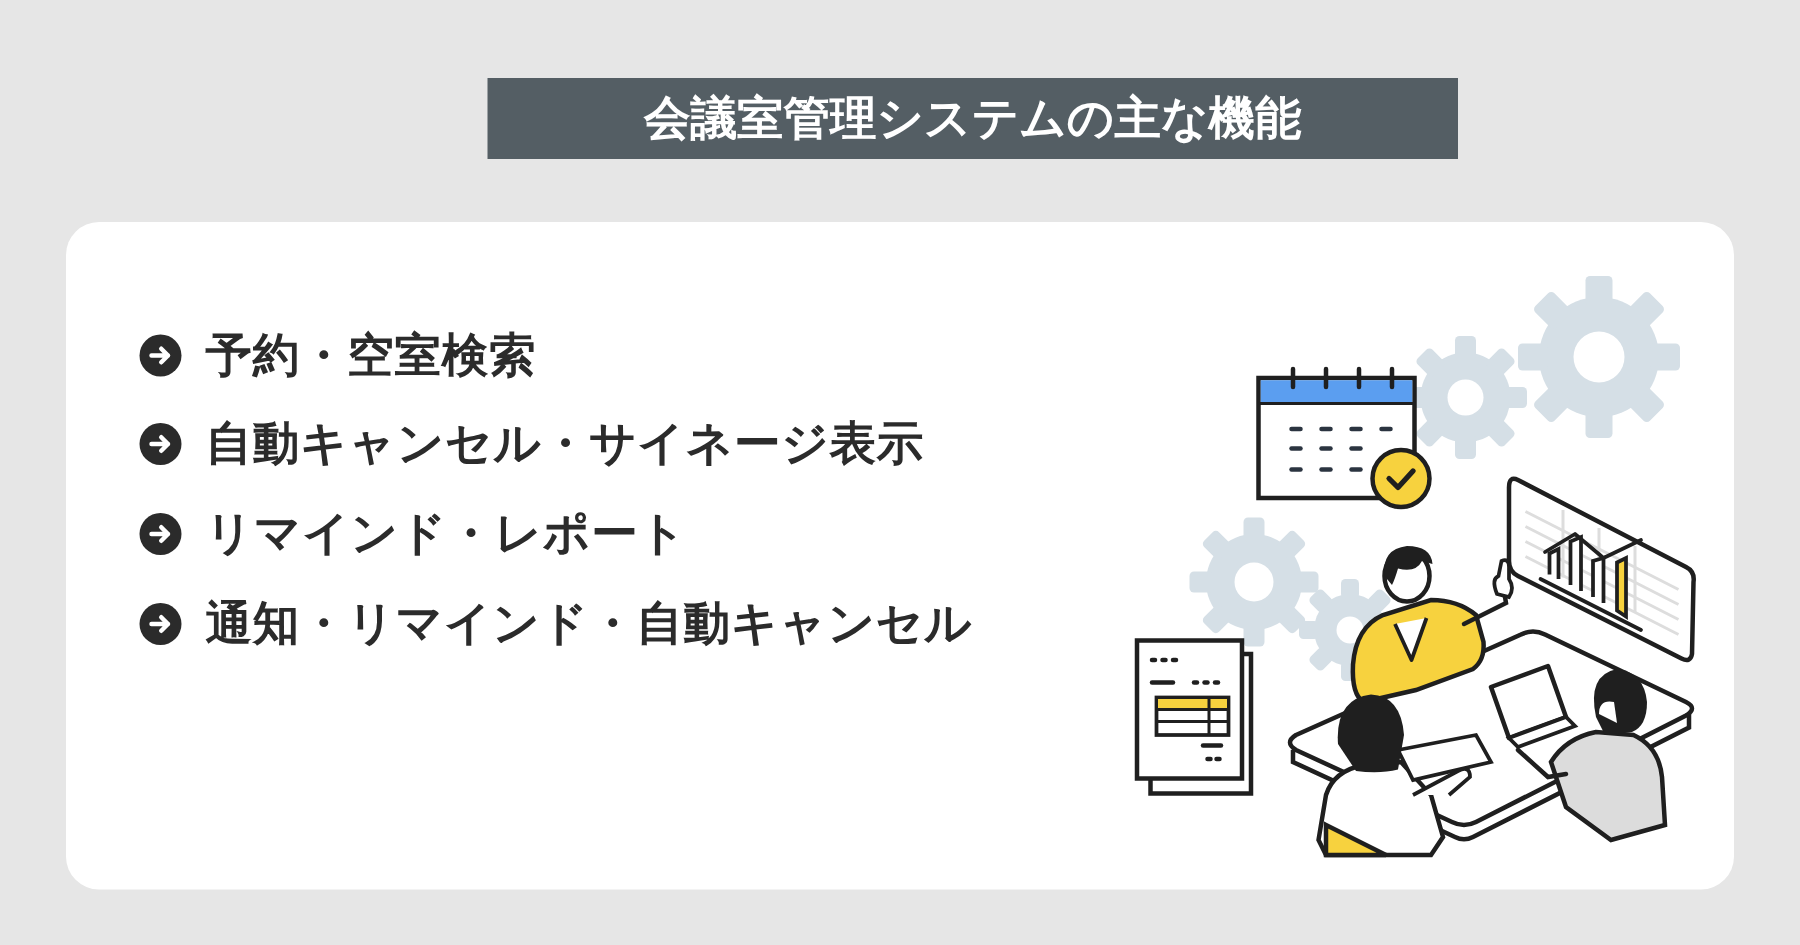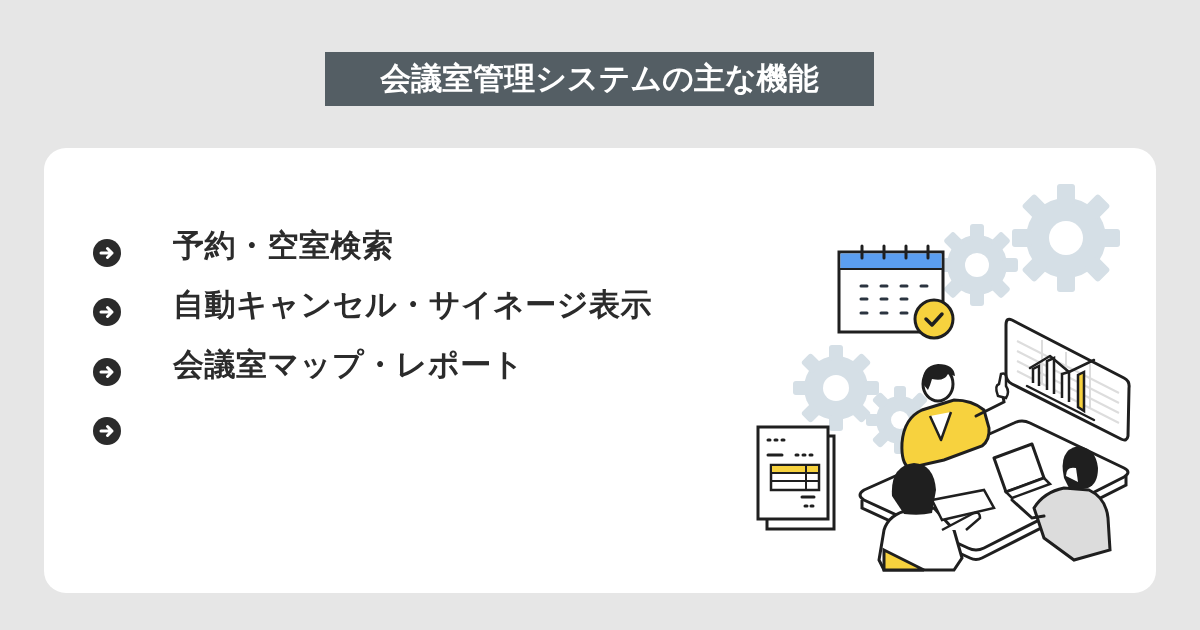--- a/index.html
+++ b/index.html
@@ -5,21 +5,21 @@
     * { box-sizing: border-box; margin: 0; padding: 0; }
     html, body { width: 1200px; height: 630px; overflow: hidden; }
     body {
       background: #e6e6e6;
       font-family: "DejaVu Sans", "Liberation Sans", sans-serif;
       position: relative;
     }
     .title-box {
       position: absolute;
       left: 325px; top: 52px;
-      width: 549px; height: 54px;
+      width: 647px; height: 54px;
       background: #545e64;
       display: flex; align-items: center; justify-content: center;
     }
     .title-text {
       color: #ffffff;
       font-size: 31px;
       font-weight: bold;
       letter-spacing: 0px;
       white-space: nowrap;
     }
@@ -29,23 +29,22 @@
       width: 1112px; height: 445px;
       background: #ffffff;
       border-radius: 22px;
     }
     .feature-list {
       position: absolute;
       left: 49px; top: 59px;
       list-style: none;
     }
     .feature-item {
-      display: flex; align-items: flex-end;
+      display: flex; align-items: center;
       height: 59.6px;
-      gap: 36px;
     }
     .arrow-icon {
       width: 28px; height: 28px;
       border-radius: 50%;
       background: #2b2b2b;
       flex: 0 0 28px;
       display: flex; align-items: center; justify-content: center;
       margin-right: 16px;
     }
     .arrow-icon svg { display: block; }
@@ -86,28 +85,29 @@
           </svg>
       </span>
       <span class="feature-label">自動キャンセル・サイネージ表示</span>
     </li>
     <li class="feature-item">
       <span class="arrow-icon">
         <svg width="18" height="18" viewBox="0 0 18 18">
             <path d="M3 9 H14 M9.5 4.5 L14 9 L9.5 13.5" stroke="#fff" stroke-width="3" fill="none" stroke-linecap="round" stroke-linejoin="round"></path>
           </svg>
       </span>
-      <span class="feature-label">会議室マップ・レポート</span>
-    </li>
-    <li class="feature-item">
-      <span class="arrow-icon">
-        <svg width="18" height="18" viewBox="0 0 18 18">
-            <path d="M3 9 H14 M9.5 4.5 L14 9 L9.5 13.5" stroke="#fff" stroke-width="3" fill="none" stroke-linecap="round" stroke-linejoin="round"></path>
-          </svg>
-      </span>
+      <span class="feature-label">リマインド・レポート</span>
+    </li>
+    <li class="feature-item">
+      <span class="arrow-icon">
+        <svg width="18" height="18" viewBox="0 0 18 18">
+            <path d="M3 9 H14 M9.5 4.5 L14 9 L9.5 13.5" stroke="#fff" stroke-width="3" fill="none" stroke-linecap="round" stroke-linejoin="round"></path>
+          </svg>
+      </span>
+      <span class="feature-label">通知・リマインド・自動キャンセル</span>
     </li>
   </ul>
 
   <svg class="illustration" viewBox="0 0 412 415" width="412" height="415">
 
     <g fill="#d5dfe6">
 
       <g transform="translate(322,60)">
         <circle r="40"></circle>
         <g>

